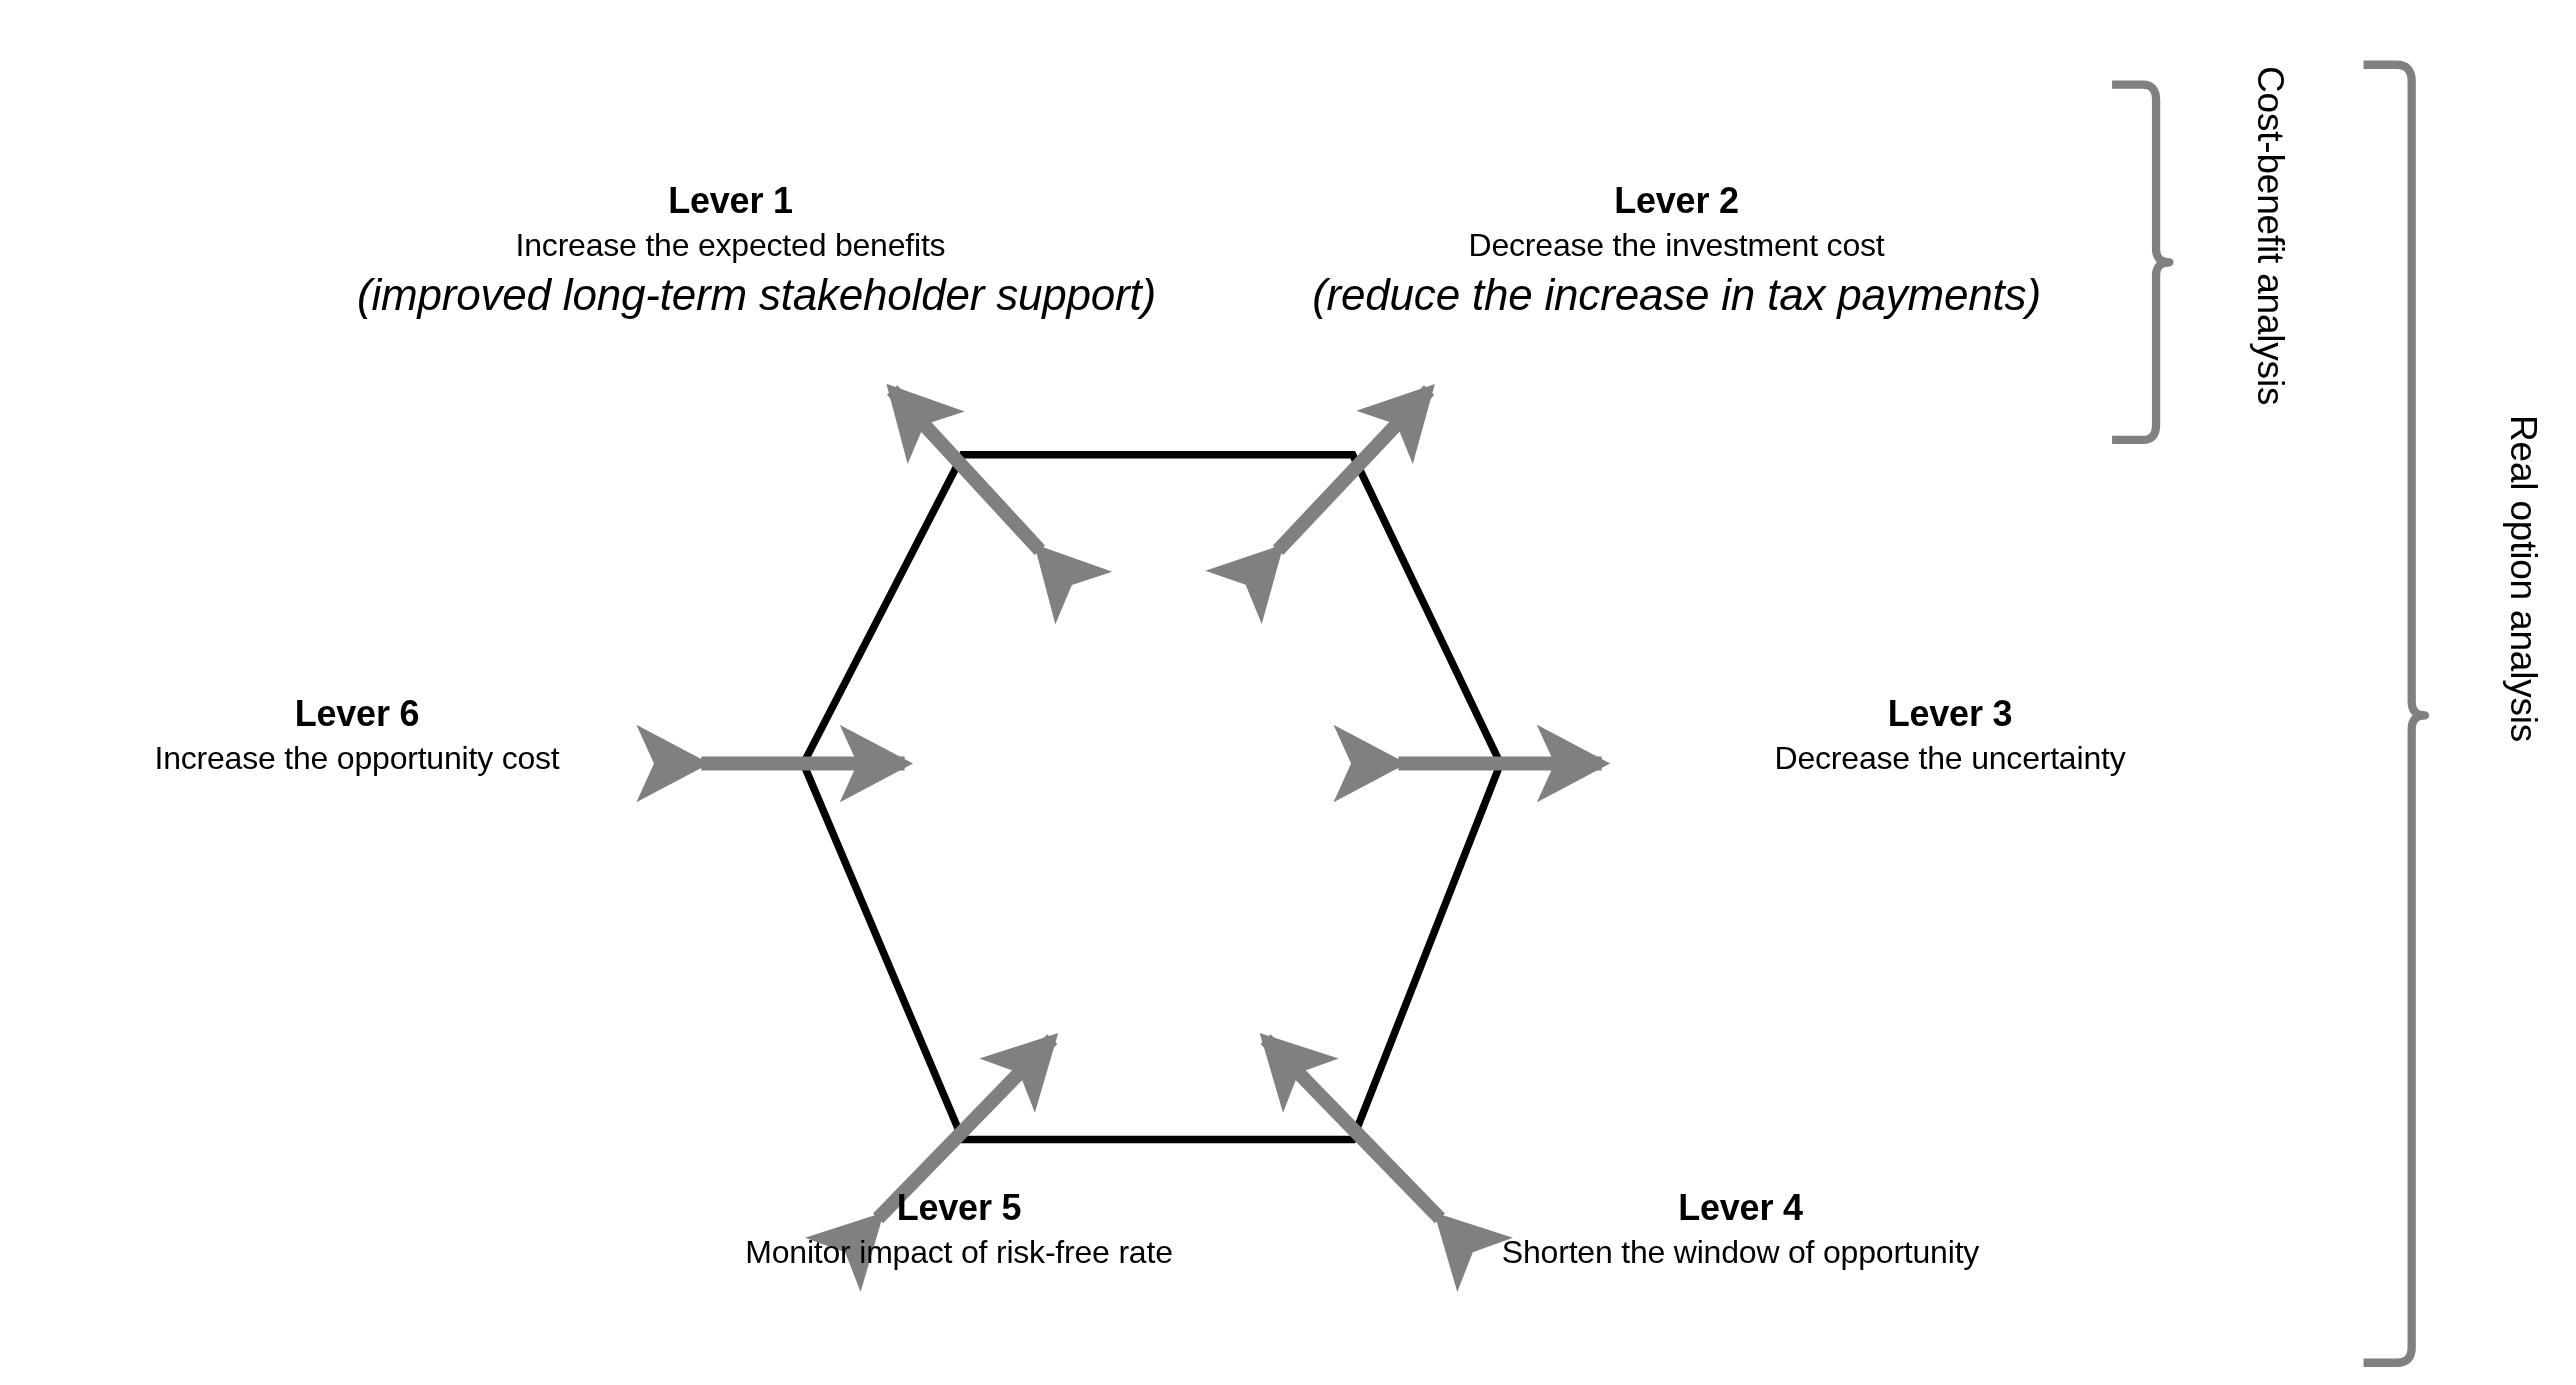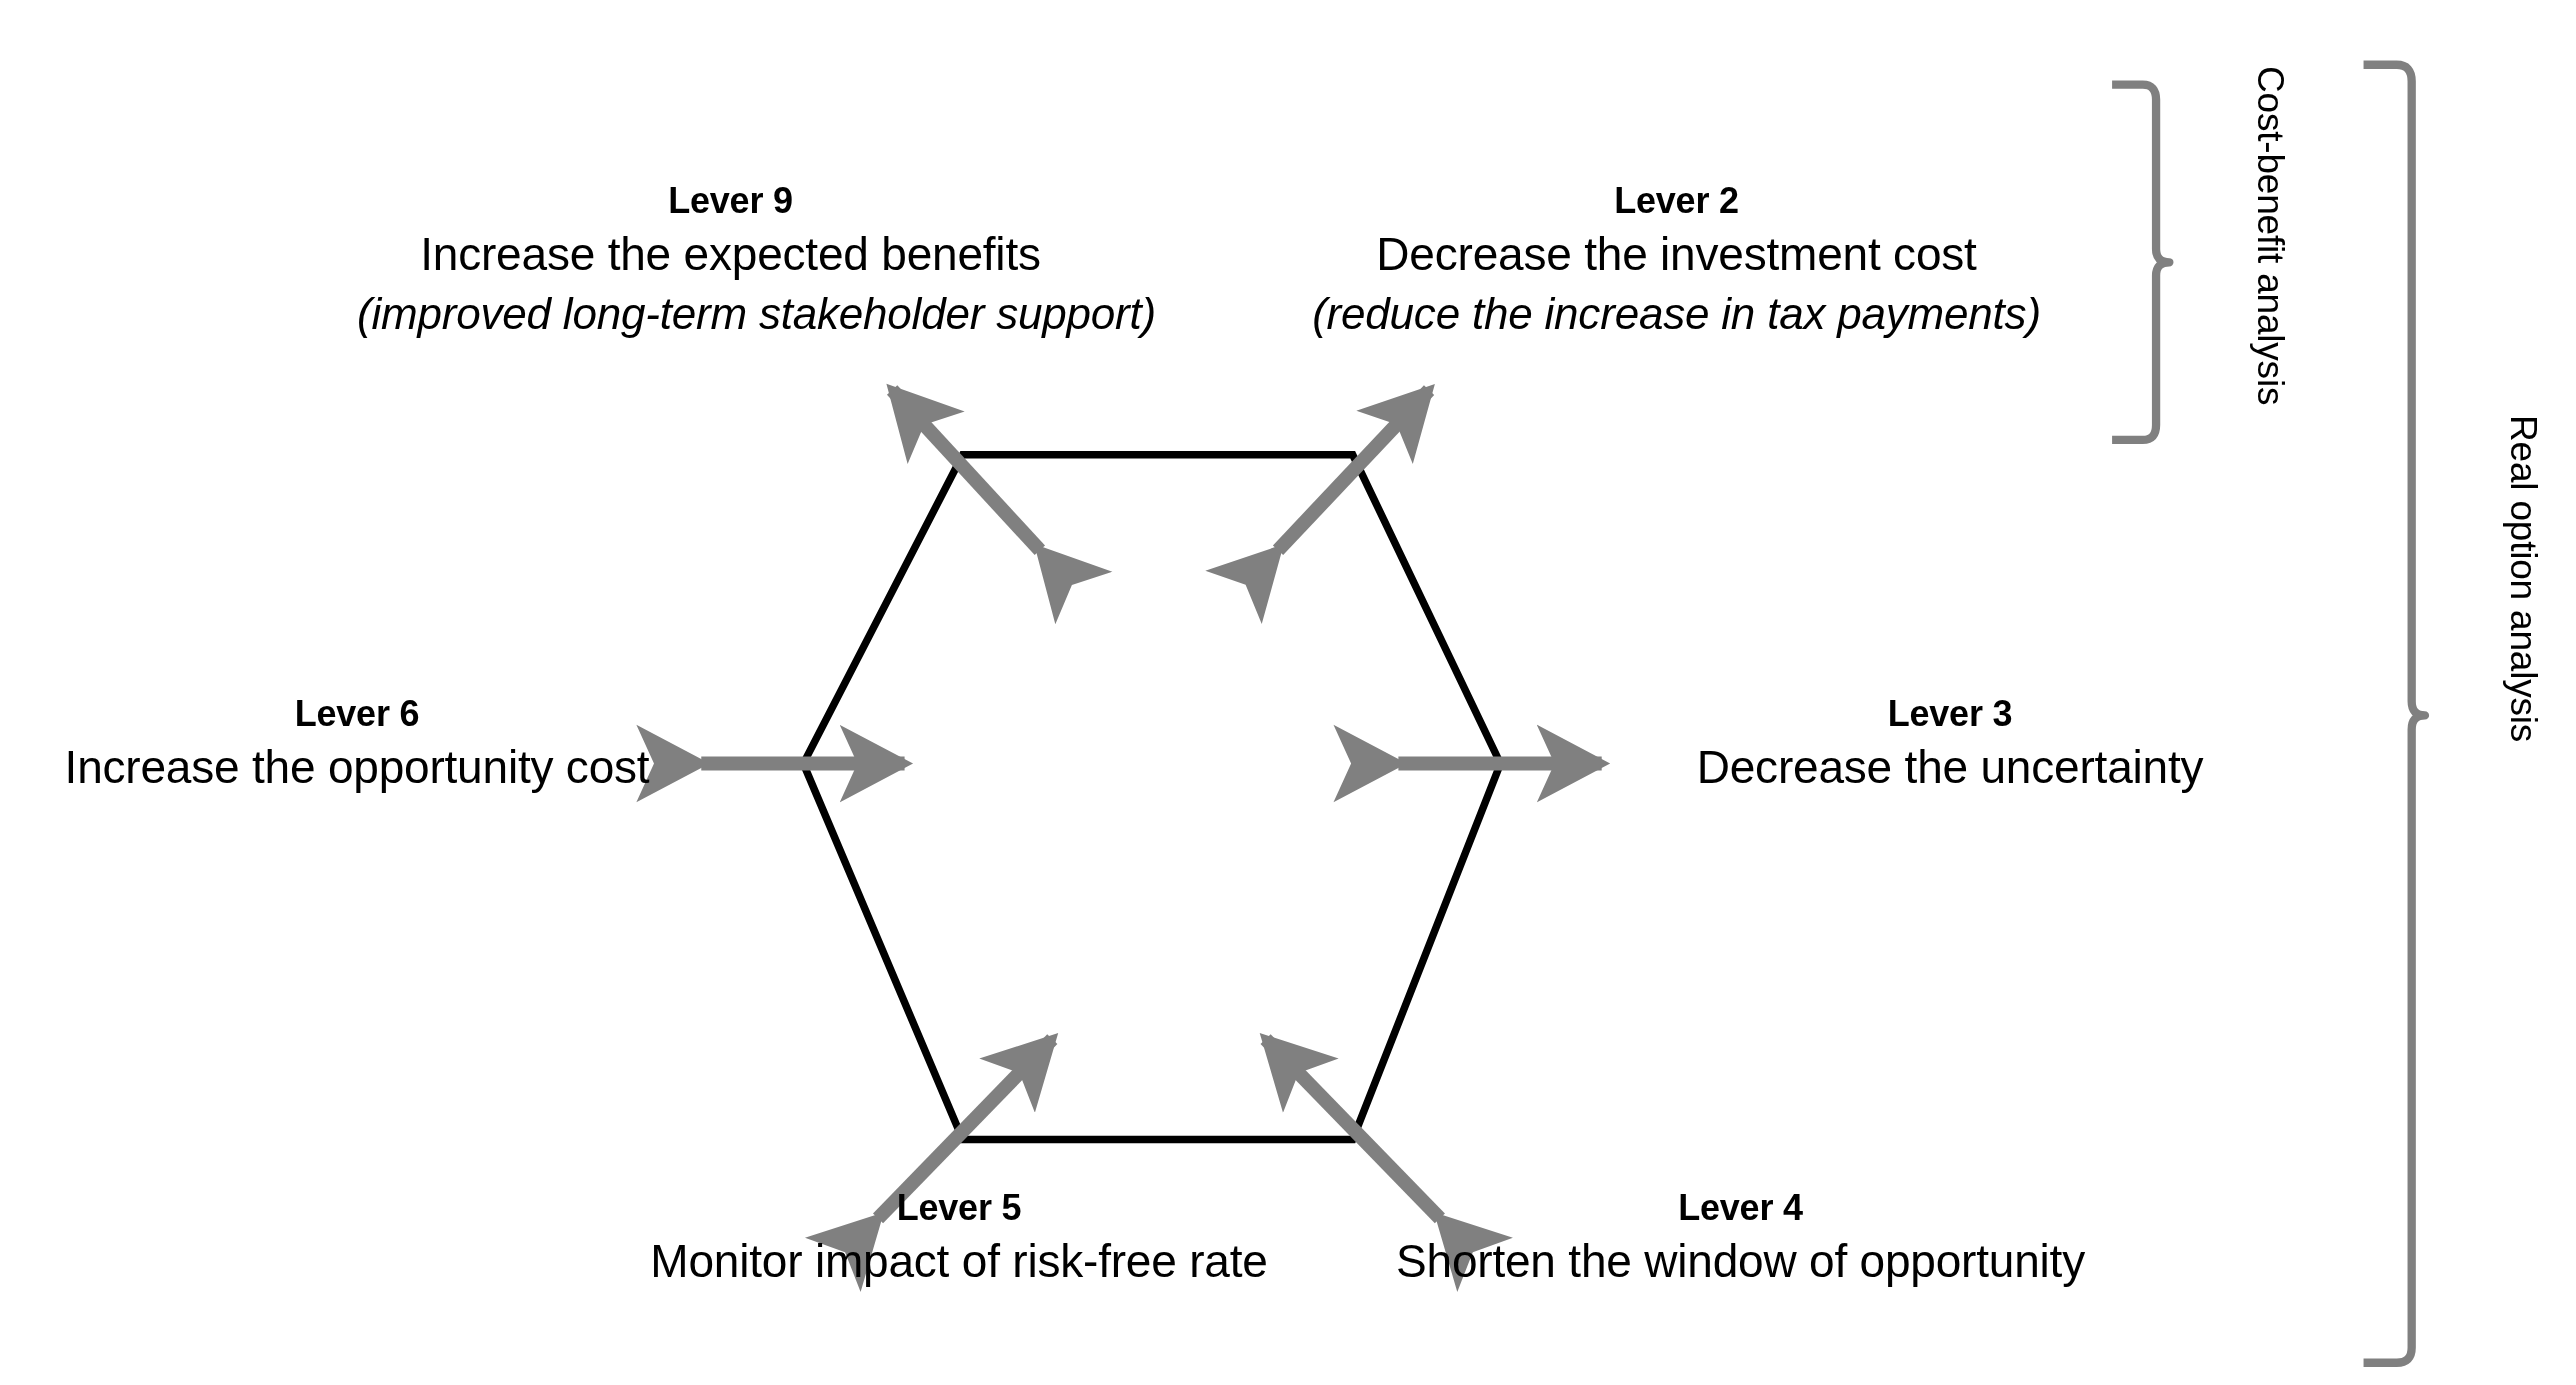--- a/index.html
+++ b/index.html
@@ -32,21 +32,21 @@
     line-height: 1.30;
   }
   .lever-title {
     font-weight: bold;
     font-size: 36px;
     letter-spacing: -0.2px;
     white-space: nowrap;
   }
   .lever-desc {
     font-weight: normal;
-    font-size: 46px;
+    font-size: 32px;
     letter-spacing: -0.2px;
     white-space: nowrap;
   }
   .lever-sub {
     font-weight: normal;
     font-style: italic;
     font-size: 44px;
     letter-spacing: -0.2px;
     white-space: nowrap;
   }
@@ -105,21 +105,21 @@
     <line x1="1735" y1="1468" x2="1525" y2="1252" stroke="#808080" stroke-width="17" marker-start="url(#ah)" marker-end="url(#ah)"></line>
 
     <path d="M2545,102 L2582,102 Q2598,102 2598,120 L2598,300 Q2598,316 2614,316
              Q2598,316 2598,332 L2598,512 Q2598,530 2582,530 L2545,530" fill="none" stroke="#808080" stroke-width="10" stroke-linecap="butt" stroke-linejoin="round"></path>
 
     <path d="M2848,78 L2888,78 Q2906,78 2906,98 L2906,845 Q2906,862 2922,862
              Q2906,862 2906,879 L2906,1624 Q2906,1642 2888,1642 L2848,1642" fill="none" stroke="#808080" stroke-width="10" stroke-linecap="butt" stroke-linejoin="round"></path>
   </svg>
 
   <div class="lever-block" id="lever1">
-    <div class="lever-title">Lever 9</div>
+    <div class="lever-title">Lever 1</div>
     <div class="lever-desc">Increase the expected benefits</div>
     <div class="lever-sub">(improved long-term stakeholder support)</div>
   </div>
 
   <div class="lever-block" id="lever2">
     <div class="lever-title">Lever 2</div>
     <div class="lever-desc">Decrease the investment cost</div>
     <div class="lever-sub">(reduce the increase in tax payments)</div>
   </div>
 

